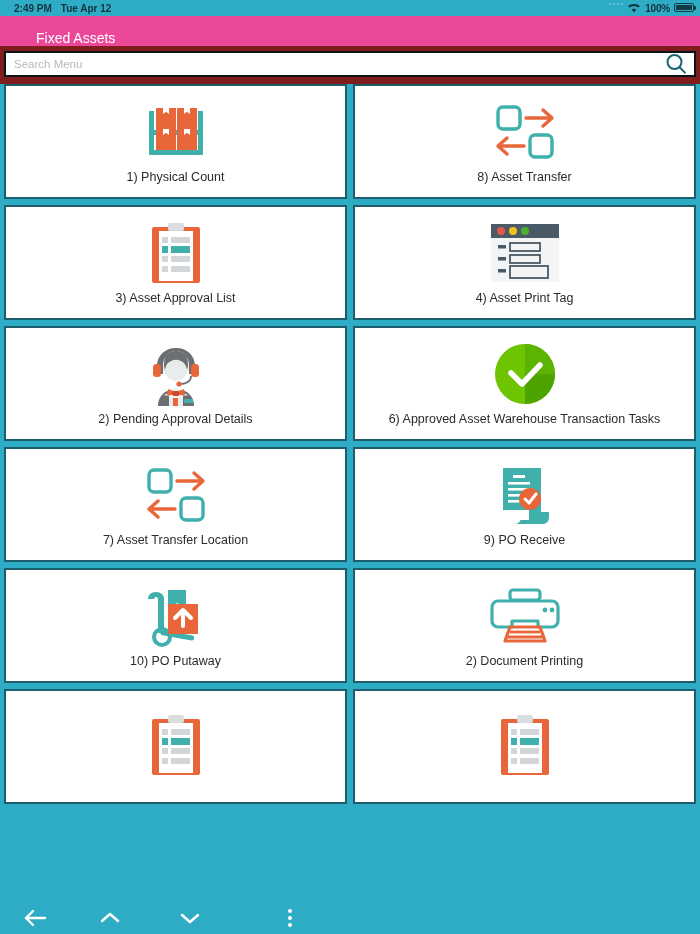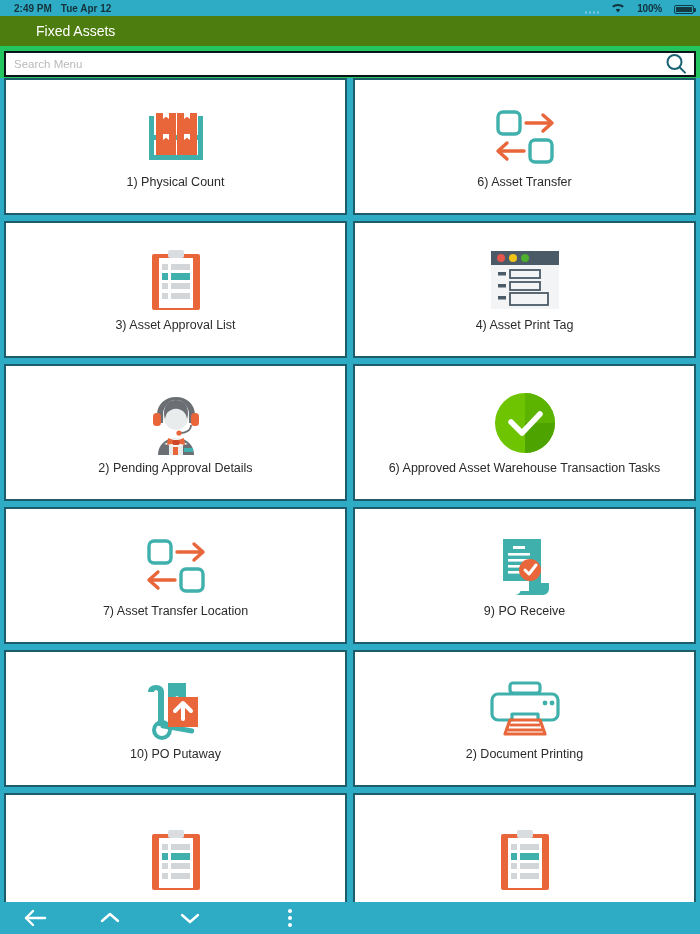--- a/index.html
+++ b/index.html
@@ -16,48 +16,48 @@
     height: 16px; width: 100%;
     background: #2EACC6;
     display: flex; align-items: center;
     padding: 0 6px;
     font-size: 10px; font-weight: bold; color: #15323a;
     position: relative;
   }
   .sb-time { margin-left: 8px; }
   .sb-date { margin-left: 9px; }
   .sb-right {
-    margin-left: auto; display: flex; align-items: flex-end; gap: 12px;
+    margin-left: auto; display: flex; align-items: flex-start; gap: 4px;
   }
   .sig-dots { display: flex; gap: 1.5px; align-items: flex-end; }
   .sig-dots i { width: 2.5px; height: 2.5px; background: #6fc9dc; display: block; border-radius: 50%; }
   .wifi-ic { display: block; }
   .sb-batt-pct { font-size: 10px; font-weight: bold; color: #10303a; letter-spacing: -0.2px; }
   .batt {
     width: 20px; height: 9px; border: 1.3px solid #123b45; border-radius: 2px;
     position: relative; display: block;
   }
   .batt::after {
     content: ""; position: absolute; right: -3.2px; top: 2px;
     width: 2px; height: 4px; background: #123b45; border-radius: 0 1px 1px 0;
   }
   .batt i { position: absolute; left: 1px; top: 1px; bottom: 1px; width: 15.5px; background: #123b45; display: block; }
 
   
   .titlebar {
-    height: 30px; background: #4d7c0f;
-    display: flex; align-items: center;
+    height: 30px; background: #ec4899;
+    display: flex; align-items: flex-end;
     padding-left: 36px;
   }
   .titlebar .apptitle { color: #ffffff; font-size: 14px; }
 
   
   .searchwrap {
-    padding: 5px 4px 1px 4px;
-    background: #22c55e;
+    padding: 5px 4px 7px 4px;
+    background: #7f1d1d;
   }
   .searchbox {
     height: 26px; background: #ffffff;
     border: 2px solid #0a1416;
     display: flex; align-items: center;
     padding: 0 4px 0 8px;
     position: relative;
   }
   .searchbox .sinput {
     flex: 1; border: 0; outline: 0;
@@ -75,21 +75,21 @@
     grid-template-columns: 1fr 1fr;
     gap: 6px 6px;
     background: #2EACC6;
     height: 836px;
     align-content: start;
     overflow: hidden;
   }
   .tile {
     background: #ffffff;
     border: 2px solid #1d5c6b;
-    height: 137px;
+    height: 115px;
     display: flex; flex-direction: column;
     align-items: center; justify-content: center;
     position: relative;
   }
   .tile .ic {
     height: 68px; width: 100%;
     display: flex; align-items: center; justify-content: center;
   }
   .tile .lbl {
     font-size: 12.5px; color: #2b2b2b;
@@ -183,21 +183,21 @@
     <div class="ic">
       <svg width="62" height="56" viewBox="0 0 62 56">
         <rect x="4" y="3" width="22" height="22" rx="5" fill="none" stroke="#3FB0AC" stroke-width="3.4"></rect>
         <rect x="36" y="31" width="22" height="22" rx="5" fill="none" stroke="#3FB0AC" stroke-width="3.4"></rect>
         <line x1="32" y1="14" x2="57" y2="14" stroke="#E8663A" stroke-width="3.4" stroke-linecap="round"></line>
         <polyline points="49,6 58,14 49,22" fill="none" stroke="#E8663A" stroke-width="3.4" stroke-linecap="round" stroke-linejoin="round"></polyline>
         <line x1="30" y1="42" x2="5" y2="42" stroke="#E8663A" stroke-width="3.4" stroke-linecap="round"></line>
         <polyline points="13,34 4,42 13,50" fill="none" stroke="#E8663A" stroke-width="3.4" stroke-linecap="round" stroke-linejoin="round"></polyline>
       </svg>
     </div>
-    <div class="lbl">6) Asset Transfer</div>
+    <div class="lbl">8) Asset Transfer</div>
   </div>
 
   <div class="tile">
     <div class="ic">
       <svg width="52" height="62" viewBox="0 0 52 62">
         <rect x="2" y="5" width="48" height="56" rx="2" fill="#E8663A"></rect>
         <rect x="9" y="9" width="34" height="50" fill="#ffffff"></rect>
         <rect x="18" y="1" width="16" height="8" rx="2" fill="#d9dde0"></rect>
         <g fill="#d2d6d9">
           <rect x="12" y="15" width="6" height="6"></rect>

